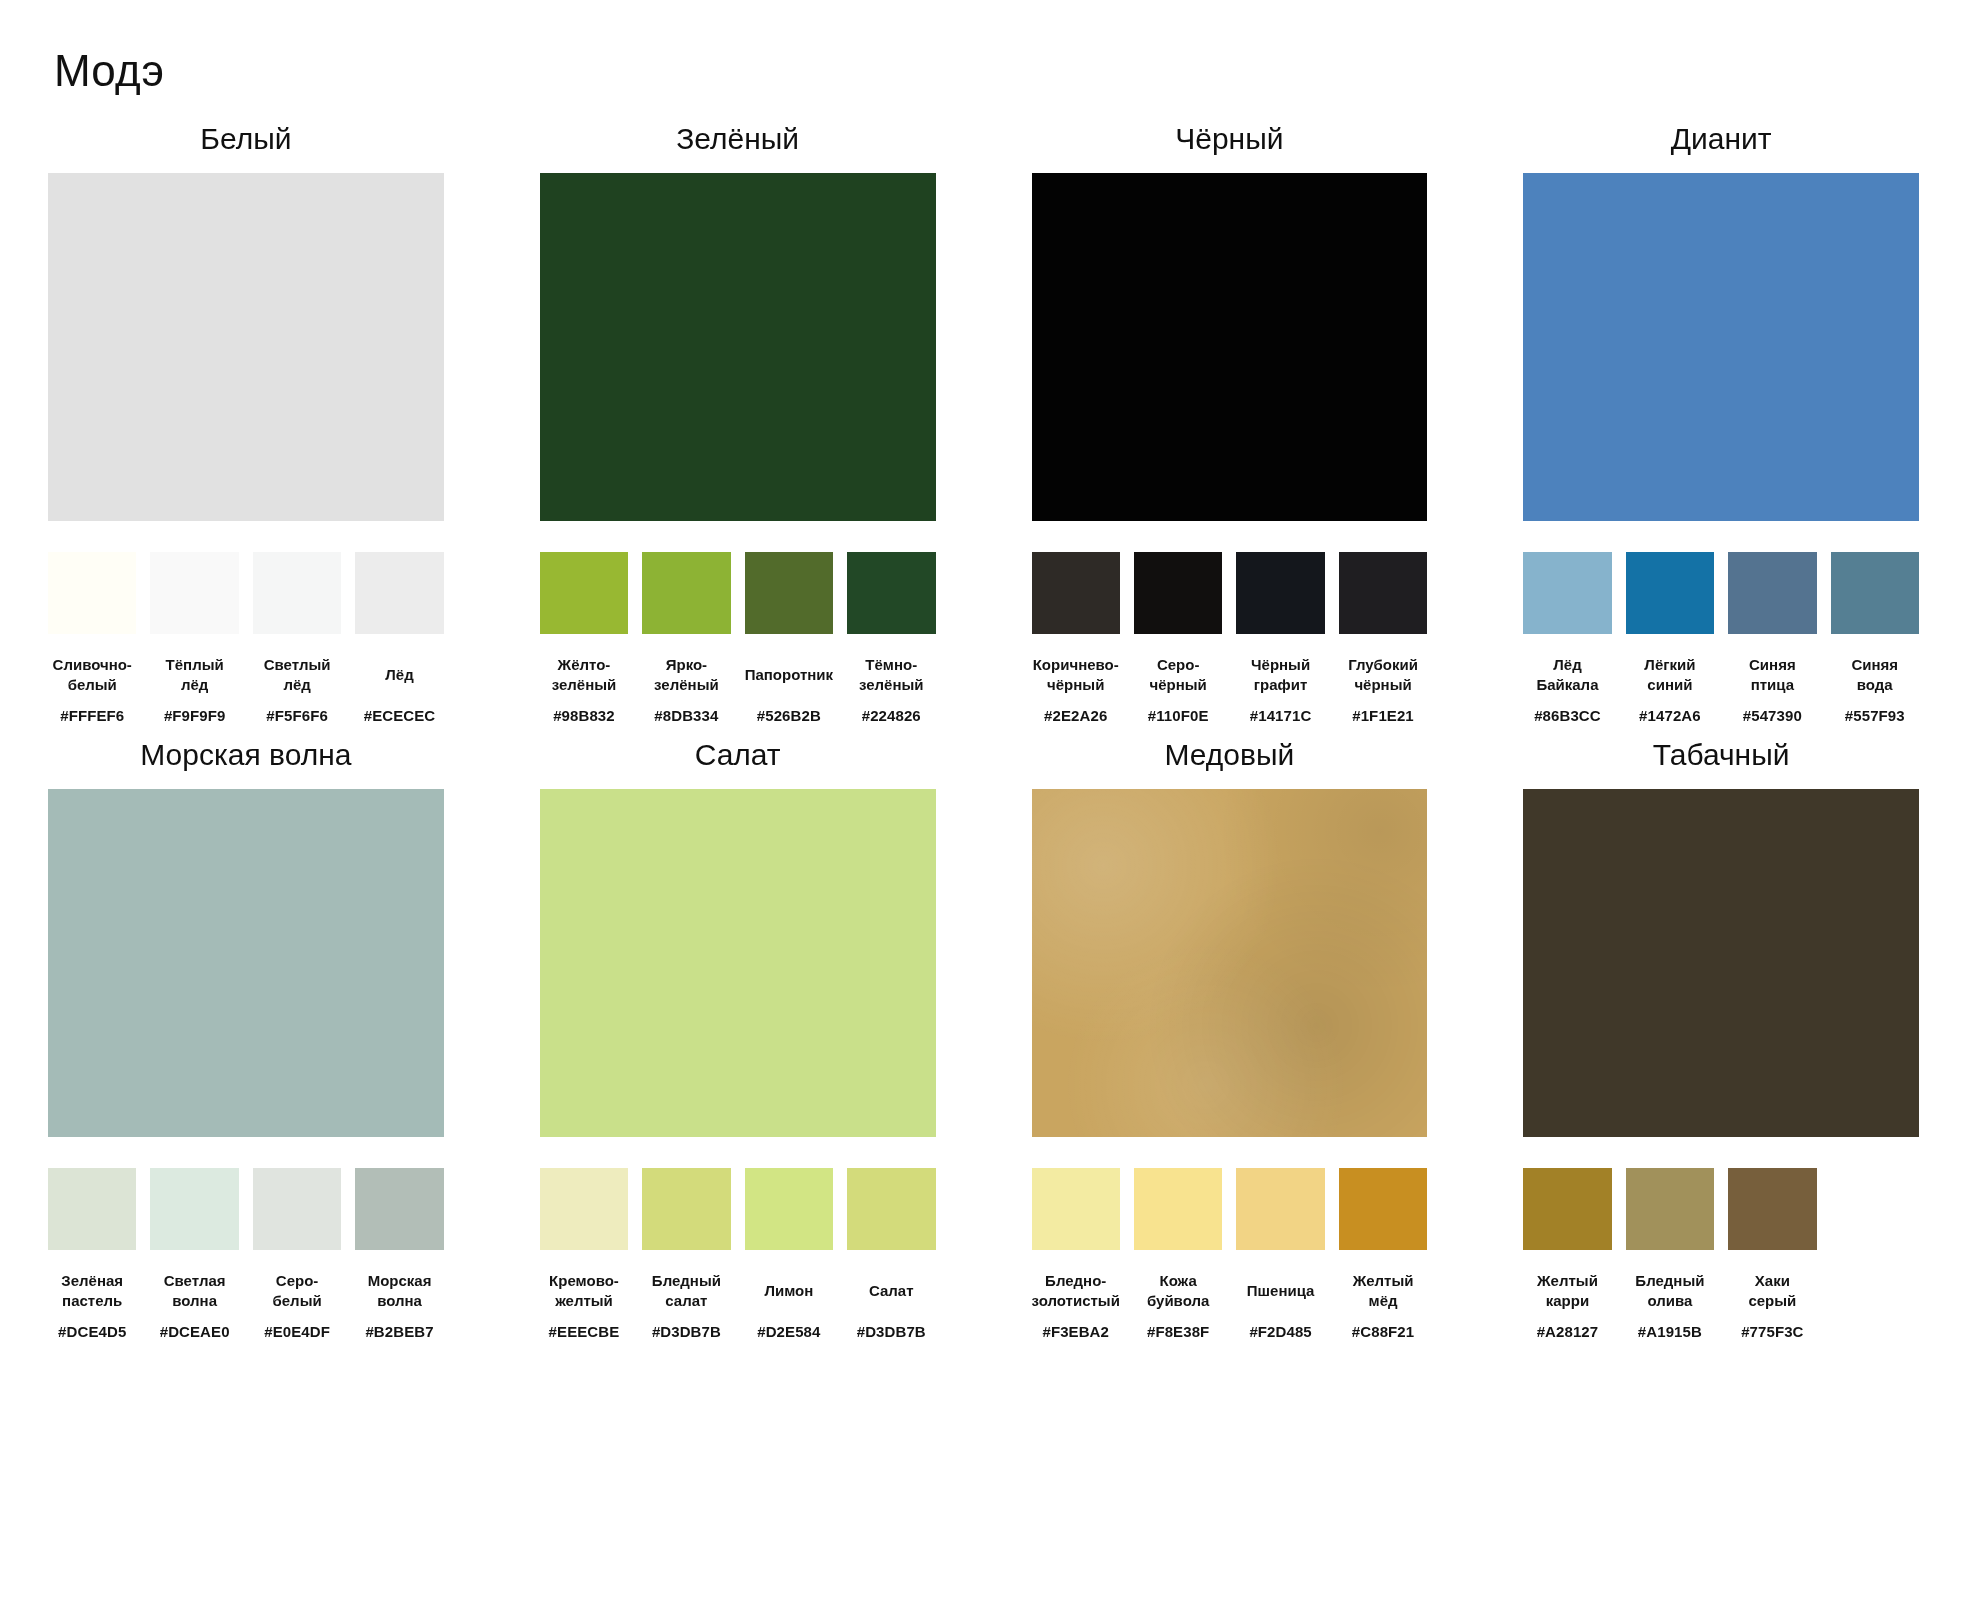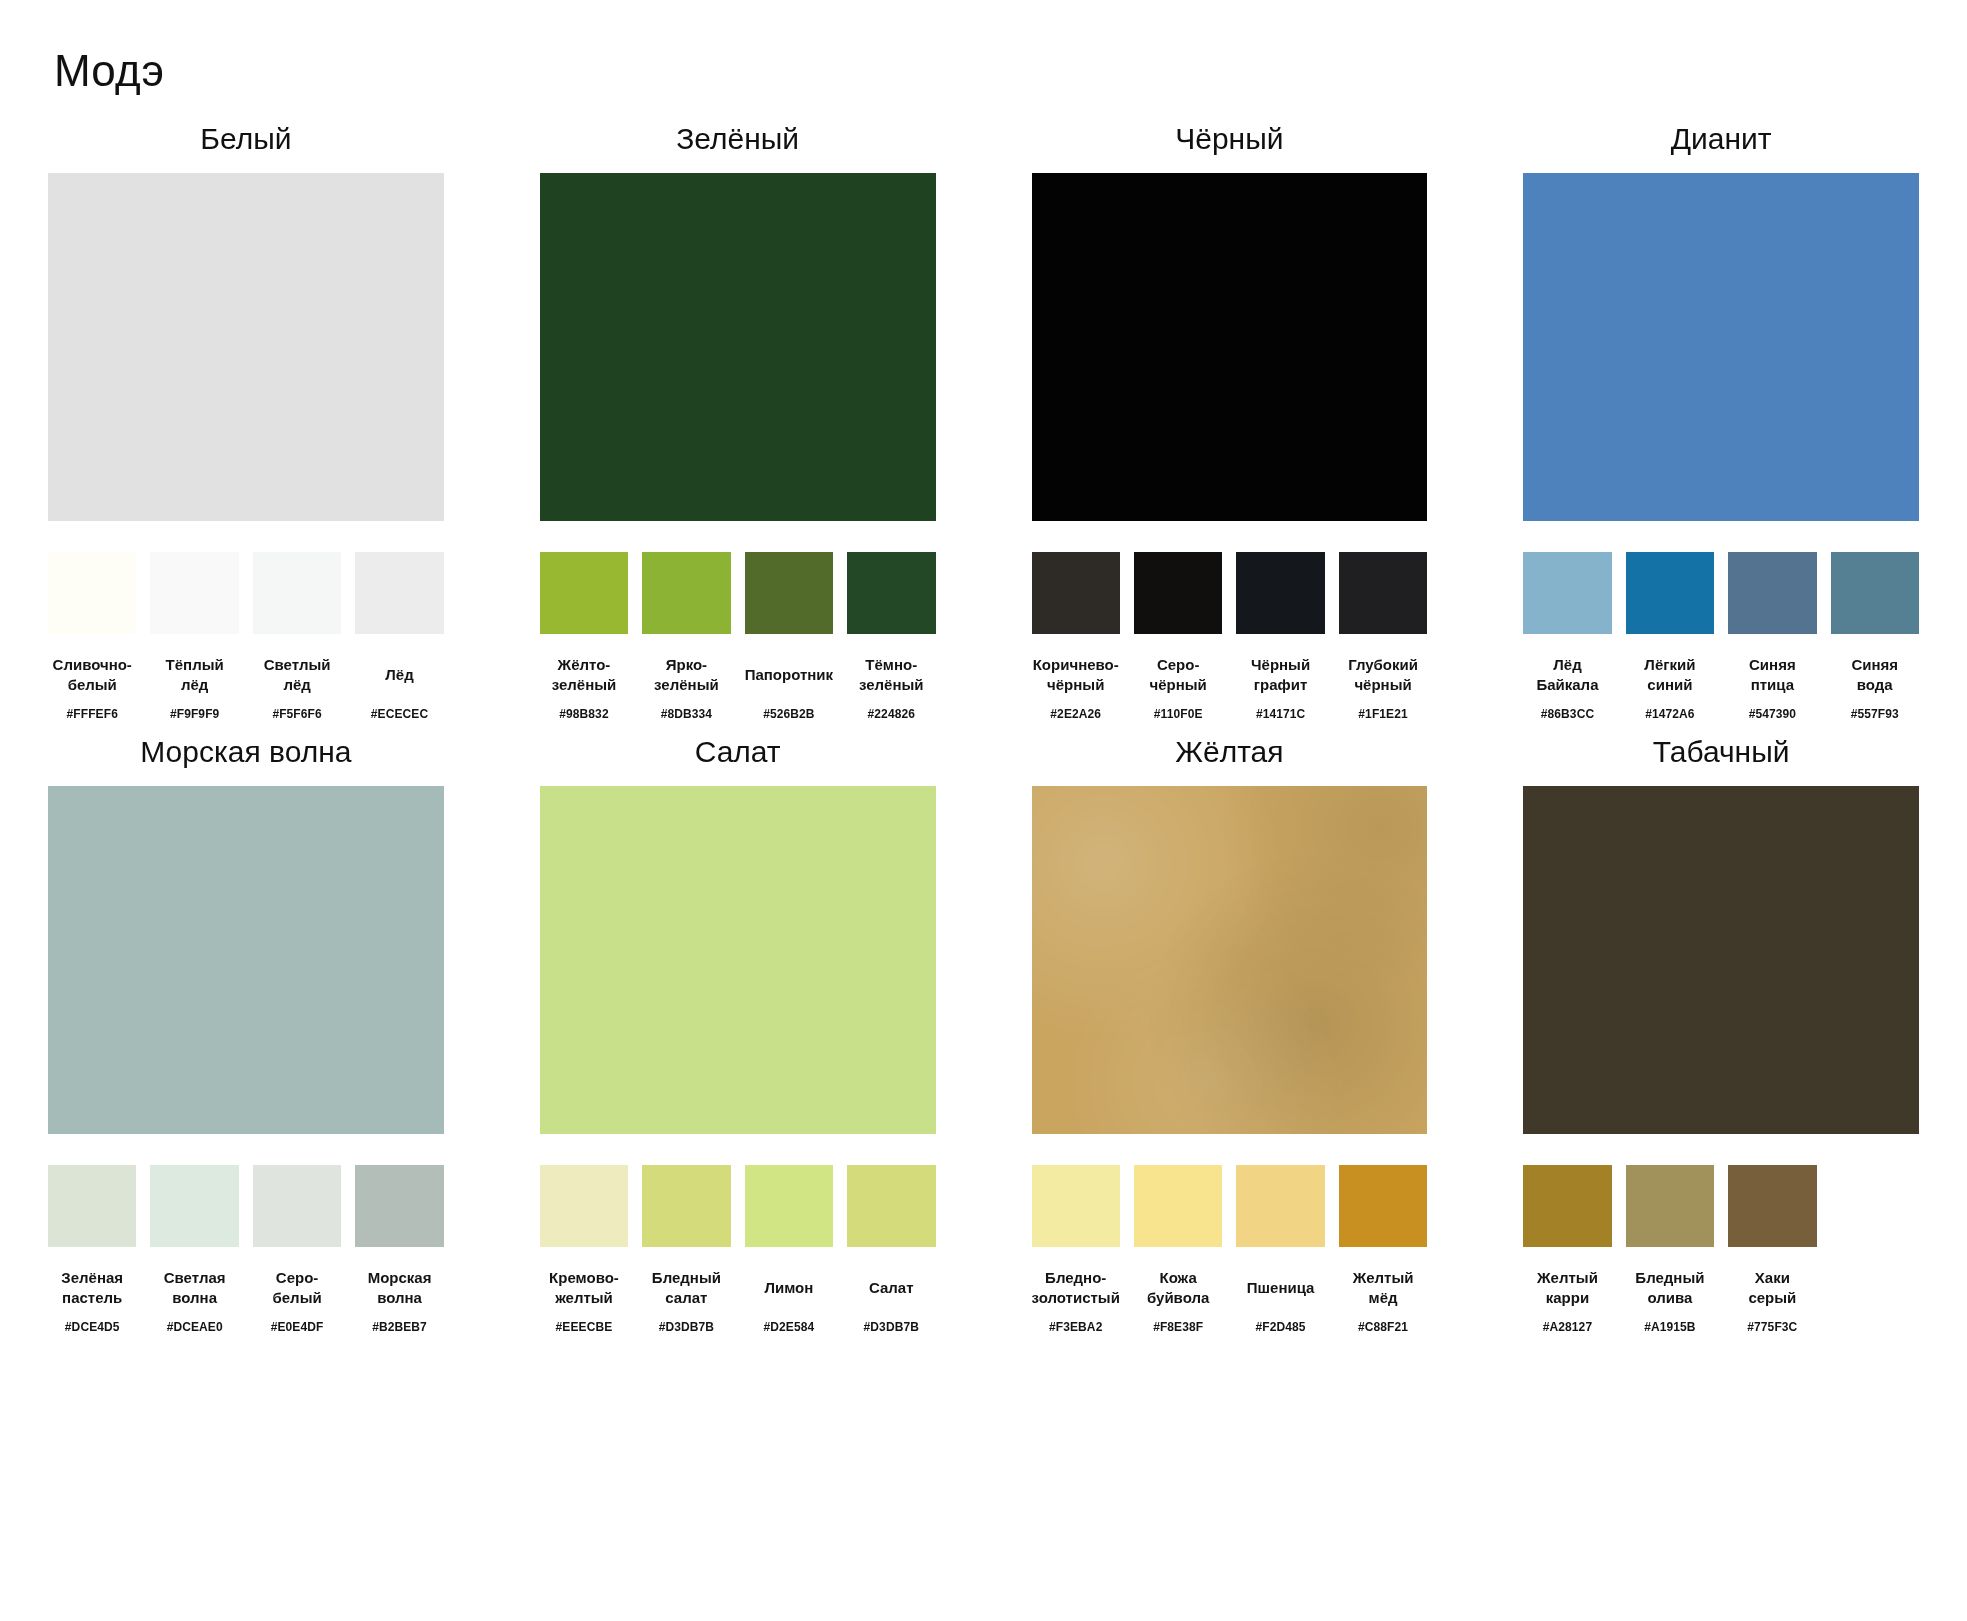--- a/index.html
+++ b/index.html
@@ -100,21 +100,21 @@
     color: #141414;
     white-space: pre-line;
     min-height: 39px;
     display: flex;
     align-items: center;
     justify-content: center;
   }
 
   .shade-hex {
     margin-top: 13px;
-    font-size: 12px;
+    font-size: 15px;
     font-weight: 700;
     letter-spacing: 0.1px;
     text-align: left;
     color: #141414;
   }
 </style>
 </head>
 <body style="background: rgb(255, 255, 255);">
 
 <div class="page">
@@ -290,21 +290,21 @@
             <div class="shade-hex">#D2E584</div>
           </div>
           <div class="shade">
             <div class="shade-chip" style="background-color: rgb(211, 219, 123);"></div>
             <div class="shade-name">Салат</div>
             <div class="shade-hex">#D3DB7B</div>
           </div>
         </div>
       </div>
       <div class="family">
-        <div class="family-title">Жёлтая</div>
+        <div class="family-title">Медовый</div>
         <div class="hero textured" style="background-color: rgb(201, 165, 96);"></div>
         <div class="shades">
           <div class="shade">
             <div class="shade-chip" style="background-color: rgb(243, 235, 162);"></div>
             <div class="shade-name">Бледно-
 золотистый</div>
             <div class="shade-hex">#F3EBA2</div>
           </div>
           <div class="shade">
             <div class="shade-chip" style="background-color: rgb(248, 227, 143);"></div>

